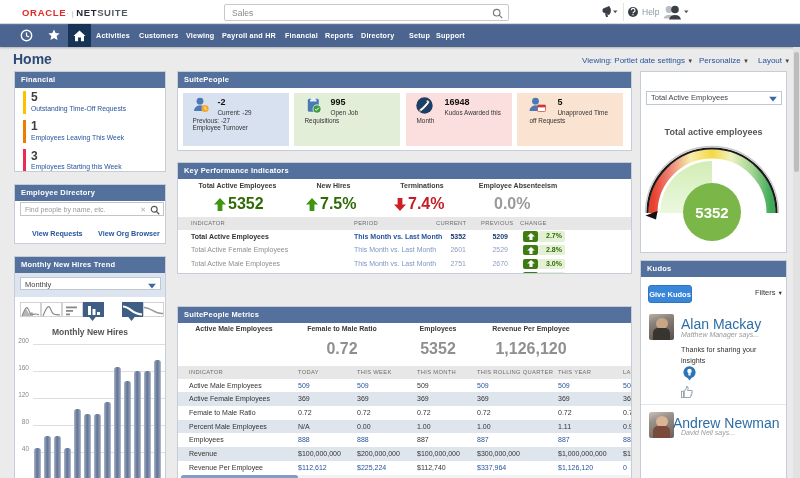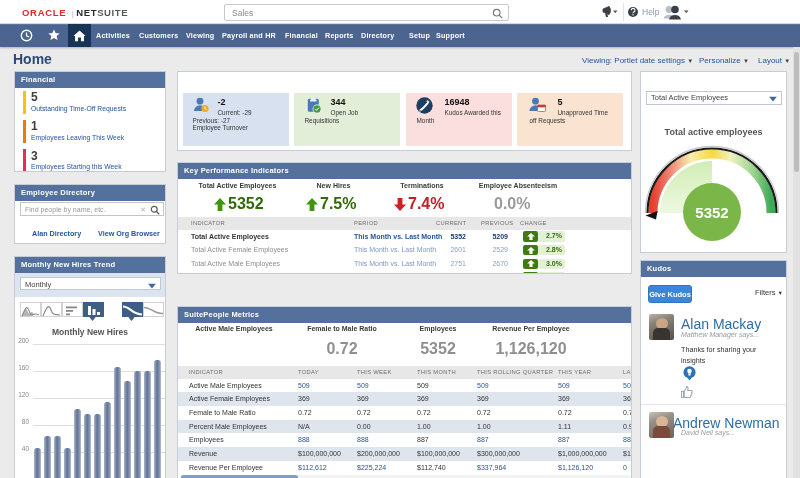--- a/index.html
+++ b/index.html
@@ -139,21 +139,21 @@
 <div class="panel" style="left:14px;top:184px;width:152px;height:60px;">
   <div class="phead">Employee Directory</div>
   <div id="edsearch">
     <span class="ph">Find people by name, etc.</span>
     <span style="position:absolute;right:17px;top:3px;color:#b0b0b0;font-size:7px">✕</span>
     <svg style="position:absolute;right:3px;top:2px" width="10" height="10" viewBox="0 0 13 13">
         <circle cx="5.5" cy="5.5" r="3.8" fill="none" stroke="#555" stroke-width="1.5"></circle>
         <line x1="8.3" y1="8.3" x2="12" y2="12" stroke="#555" stroke-width="1.7"></line>
       </svg>
   </div>
-  <span class="edlink" style="left:17px">Alan Directory</span>
+  <span class="edlink" style="left:17px">View Requests</span>
   <span class="edlink" style="left:83px">View Org Browser</span>
 </div>
 <div class="panel" style="left:14px;top:256px;width:152px;height:222px;border-bottom:none;">
   <div class="phead">Monthly New Hires Trend</div>
   <div id="trend-dd">
       <div id="trend-sel">Monthly<svg style="position:absolute;right:4px;top:5px" width="8" height="6" viewBox="0 0 9 7">
           <path d="M0,1 L9,1 L4.5,6.5 Z" fill="#3f66a0"></path>
         </svg></div>
     </div>
   <div class="icbtn" style="left:5px;top:45px"><svg width="19" height="13" viewBox="0 0 19 13">
@@ -205,41 +205,42 @@
   <div class="bar" style="left:79px;height:64px"></div>
   <div class="bar" style="left:89px;height:76px"></div>
   <div class="bar" style="left:99px;height:111px"></div>
   <div class="bar" style="left:109px;height:97px"></div>
   <div class="bar" style="left:119px;height:107px"></div>
   <div class="bar" style="left:129px;height:107px"></div>
   <div class="bar" style="left:139px;height:118px"></div>
 </div>
 
 <div class="panel" style="left:177px;top:71px;width:455px;height:80px;">
+  <div class="phead">SuitePeople</div>
   <div class="card" style="left:4.5px;background:#d8e1f0">
     <svg class="abs" style="left:10px;top:4px" width="16" height="17" viewBox="0 0 16 17">
         <circle cx="7" cy="4.2" r="3.4" fill="#4a7ab5"></circle>
         <path d="M1,14 a6,5.8 0 0 1 12,0 z" fill="#4a7ab5"></path>
         <circle cx="12" cy="11.5" r="3.6" fill="#f5a623"></circle>
         <path d="M12,9.5 L12,11.8 L13.7,12.5" stroke="#fff" stroke-width="0.9" fill="none"></path>
       </svg>
     <span class="num" style="left:35px;top:4px">-2</span>
     <span style="left:35px;top:15.5px">Current: -29</span>
     <span style="left:10px;top:23.5px">Previous: -27</span>
     <span style="left:10px;top:31px">Employee Turnover</span>
   </div>
   <div class="card" style="left:115.5px;background:#e3eed9">
     <svg class="abs" style="left:13px;top:4px" width="15" height="17" viewBox="0 0 15 17">
         <rect x="0.8" y="1.8" width="11" height="13" rx="1.5" fill="#4a7ab5"></rect>
         <path d="M3.8,2.8 a2.5,2.5 0 0 1 5,0 l0.8,0 l0,1.8 l-6.6,0 l0,-1.8 z" fill="#e8eef8"></path>
         <circle cx="10" cy="12" r="4.4" fill="#fff"></circle>
         <circle cx="10" cy="12" r="3.7" fill="#3f9b3f"></circle>
         <path d="M8.2,12 l1.3,1.4 l2.4,-2.8" stroke="#fff" stroke-width="1" fill="none"></path>
       </svg>
-    <span class="num" style="left:37px;top:4px">344</span>
+    <span class="num" style="left:37px;top:4px">995</span>
     <span style="left:37px;top:15.5px">Open Job</span>
     <span style="left:11px;top:23.5px">Requisitions</span>
   </div>
   <div class="card" style="left:227.5px;background:#fbdfdf">
     <svg class="abs" style="left:10px;top:4px" width="17" height="17" viewBox="0 0 17 17">
         <circle cx="8.5" cy="8.5" r="8.2" fill="#1e3e66"></circle>
         <path d="M3.5,12.5 C6.5,11 9.5,6.5 12.5,4 L13.5,5 C11.5,8.5 8,12 5,14 Z" fill="#ffffff"></path>
         <path d="M3.5,12.8 l1.8,1.4 l-2.6,0.8 z" fill="#e8995a"></path>
         <circle cx="11.5" cy="4.2" r="1" fill="#f8e58c"></circle>
       </svg>

